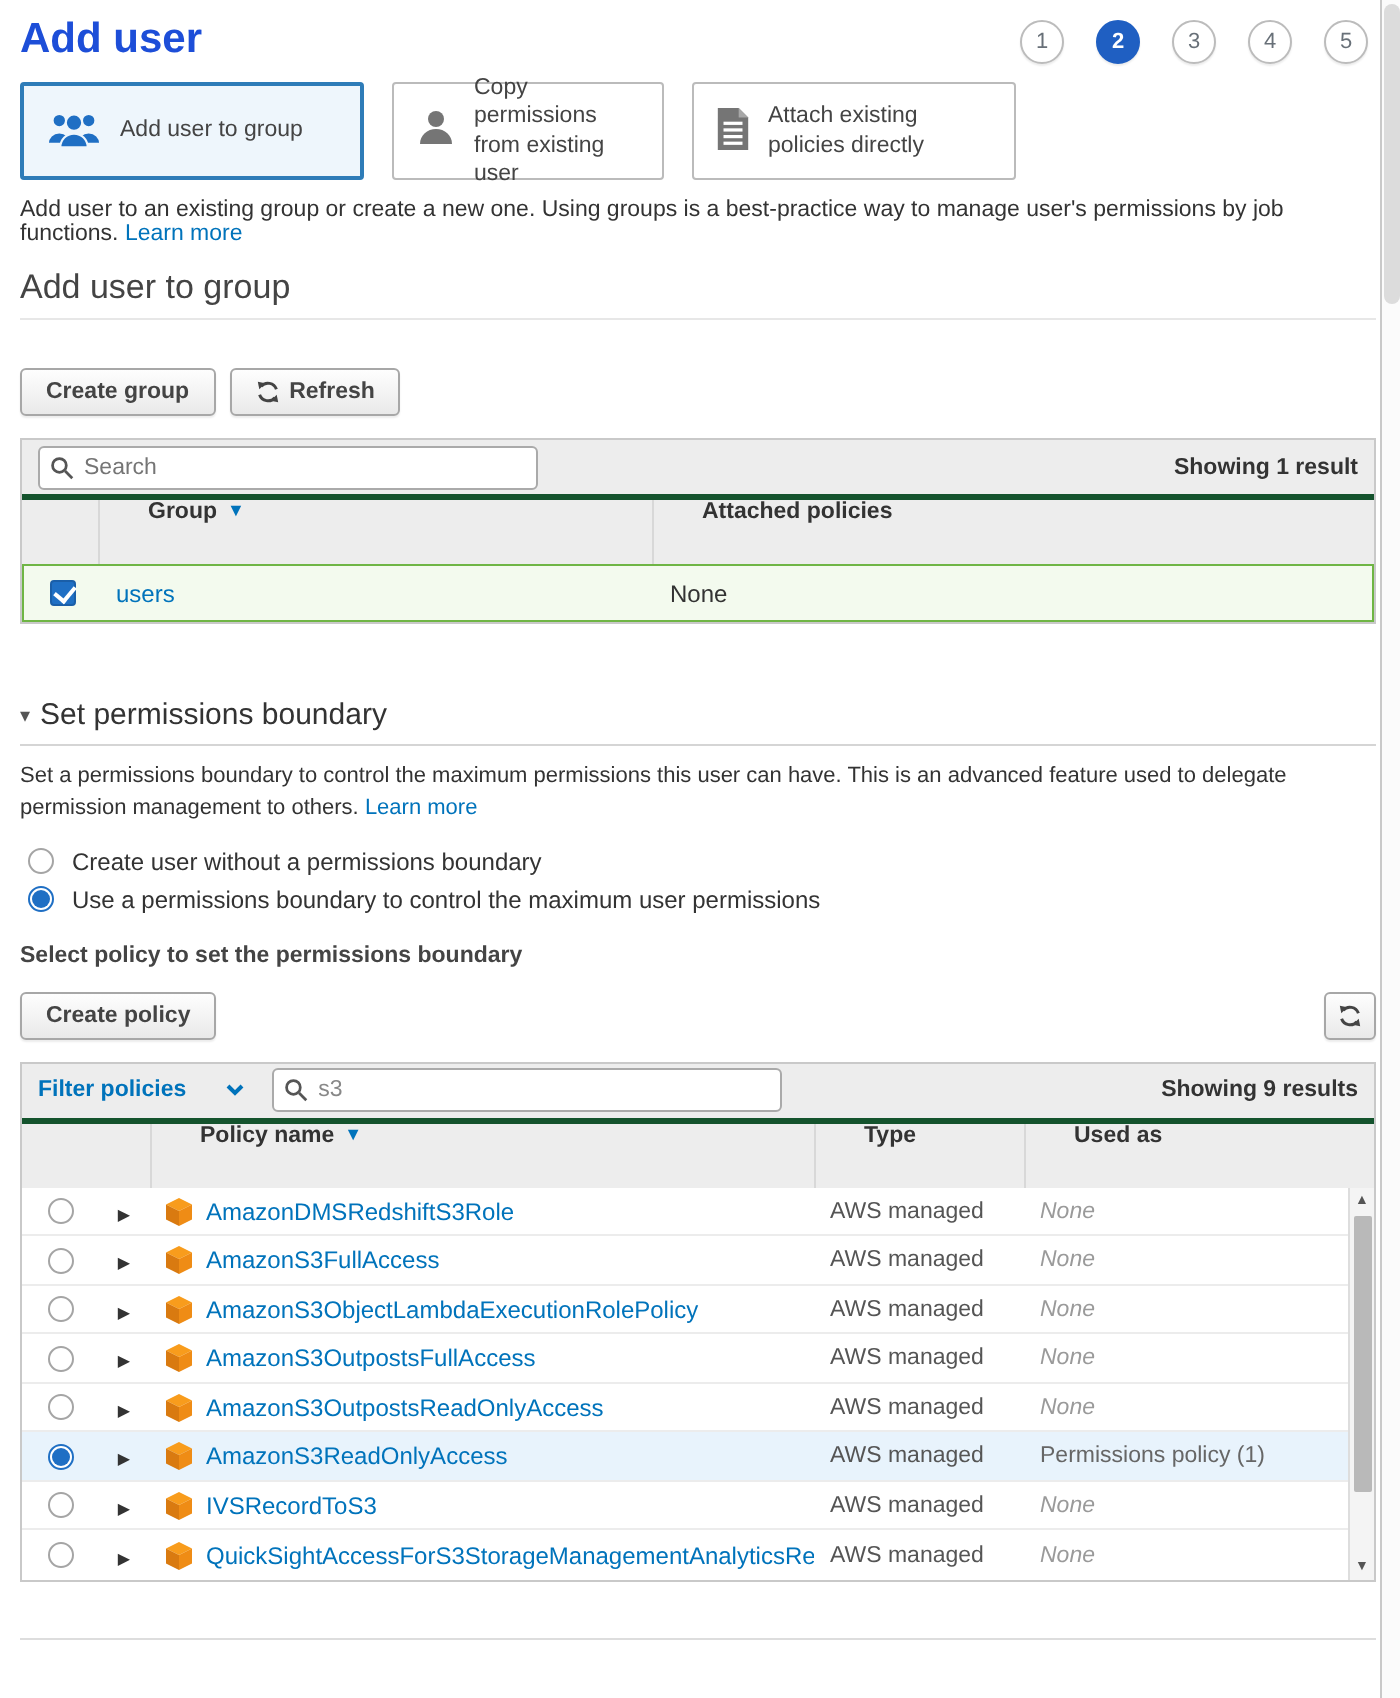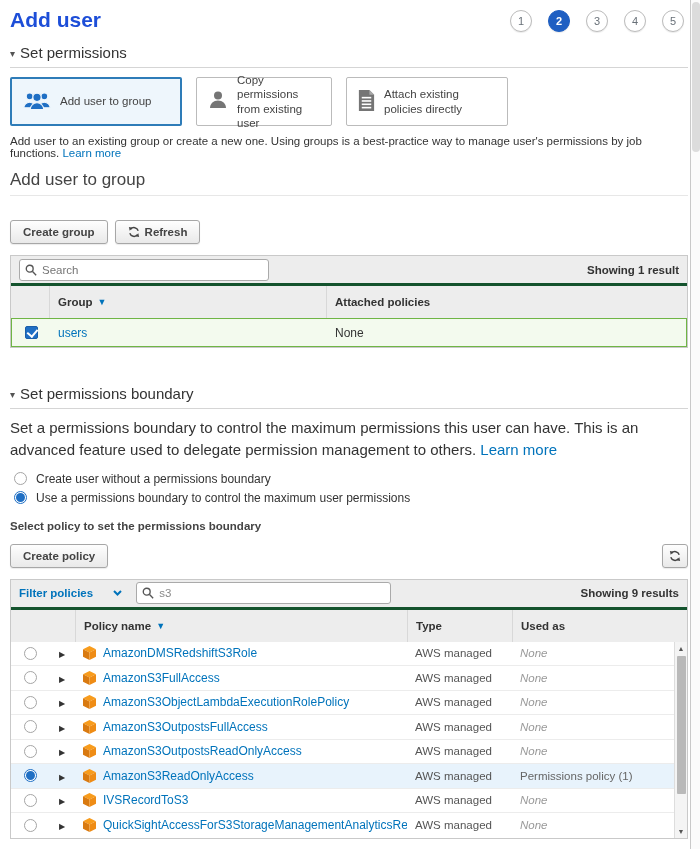--- a/index.html
+++ b/index.html
@@ -53,37 +53,37 @@
   .tbl { border:1px solid #c9c9c9; margin-top:11px; }
   .tbl-toolbar { background:#ededed; border-bottom:3px solid #14532d; display:flex;
     align-items:center; padding:4px 8px; height:30px; }
   .search-wrap { position:relative; }
   .search-wrap svg { position:absolute; left:6px; top:5px; }
   .search-input { height:22px; border:1px solid #aaa; border-radius:3px; padding:0 6px 0 22px;
     font-size:11.5px; font-family:"Liberation Sans",sans-serif; color:#888; background:#fff; }
   .showing { margin-left:auto; font-weight:bold; font-size:11.5px; color:#333; }
   .tbl-head { background:#ededed; display:grid; align-items:center; height:32px;
     font-weight:bold; font-size:11.5px; color:#333; }
-  .tbl-head > div { padding:0 8px; border-left:1px solid #d8d8d8; height:100%;
-    display:flex; align-items:center; }
+  .tbl-head > div { padding:0 24px; border-left:1px solid #d8d8d8; height:100%;
+    display:flex; }
   .tbl-head > div:first-child { border-left:none; }
   .sort-caret { color:#0073bb; font-size:9px; margin-left:5px; }
 
   
   .grp-grid { grid-template-columns:38px 277px 1fr; }
   .grp-row { display:grid; grid-template-columns:38px 277px 1fr; align-items:center;
     height:29px; background:#f3faee; border:1px solid #6fb545; cursor:pointer; }
   .grp-row > div { padding:0 8px; }
   .checkbox { width:13px; height:13px; border-radius:2px; background:#1f6fc4;
     border:1px solid #1a5ea8; margin:0 auto; position:relative; cursor:pointer; }
   .checkbox:after { content:""; position:absolute; left:3px; top:0px; width:5px; height:8px;
     border:solid #fff; border-width:0 2px 2px 0; transform:rotate(40deg); }
 
   
-  .pb-desc { margin-top:8px; font-size:15px; line-height:1.45; color:#333; max-width:640px; }
+  .pb-desc { margin-top:8px; font-size:11px; line-height:1.45; color:#333; max-width:640px; }
   .radios { margin-top:11px; }
   .radio-row { display:flex; align-items:center; gap:9px; margin-bottom:5px; cursor:pointer; }
   .radio { width:13px; height:13px; border-radius:50%; border:1px solid #a5a5a5;
     background:#fff; margin-left:4px; position:relative; }
   .radio.on { border-color:#1f6fc4; }
   .radio.on:after { content:""; position:absolute; inset:1px; border-radius:50%; background:#1f6fc4; }
   .bold-label { margin-top:15px; font-weight:bold; font-size:11.5px; color:#444; }
   .cp-row { margin-top:12px; display:flex; align-items:center; }
   .cp-row .btn-icon { margin-left:auto; }
 
@@ -127,23 +127,20 @@
     <div class="page-title">Add user</div>
     <div class="steps">
       <div class="step">1</div>
       <div class="step active">2</div>
       <div class="step">3</div>
       <div class="step">4</div>
       <div class="step">5</div>
     </div>
   </div>
 
-  <div class="section-head">
-    <span class="caret">▾</span><span>Set permissions</span>
-  </div>
 
   <div class="cards">
     <div class="card card1 selected">
       <span>
         <svg width="30" height="21" viewBox="0 0 28 20" fill="#1f6fc4">
           <g stroke="#eef6fc" stroke-width="1">
             <circle cx="7" cy="6" r="3.2"></circle>
               <path d="M1.5 17c0-3 2.4-5.4 5.5-5.4s5.5 2.4 5.5 5.4z"></path>
             <circle cx="21" cy="6" r="3.2"></circle>
               <path d="M15.5 17c0-3 2.4-5.4 5.5-5.4s5.5 2.4 5.5 5.4z"></path>

